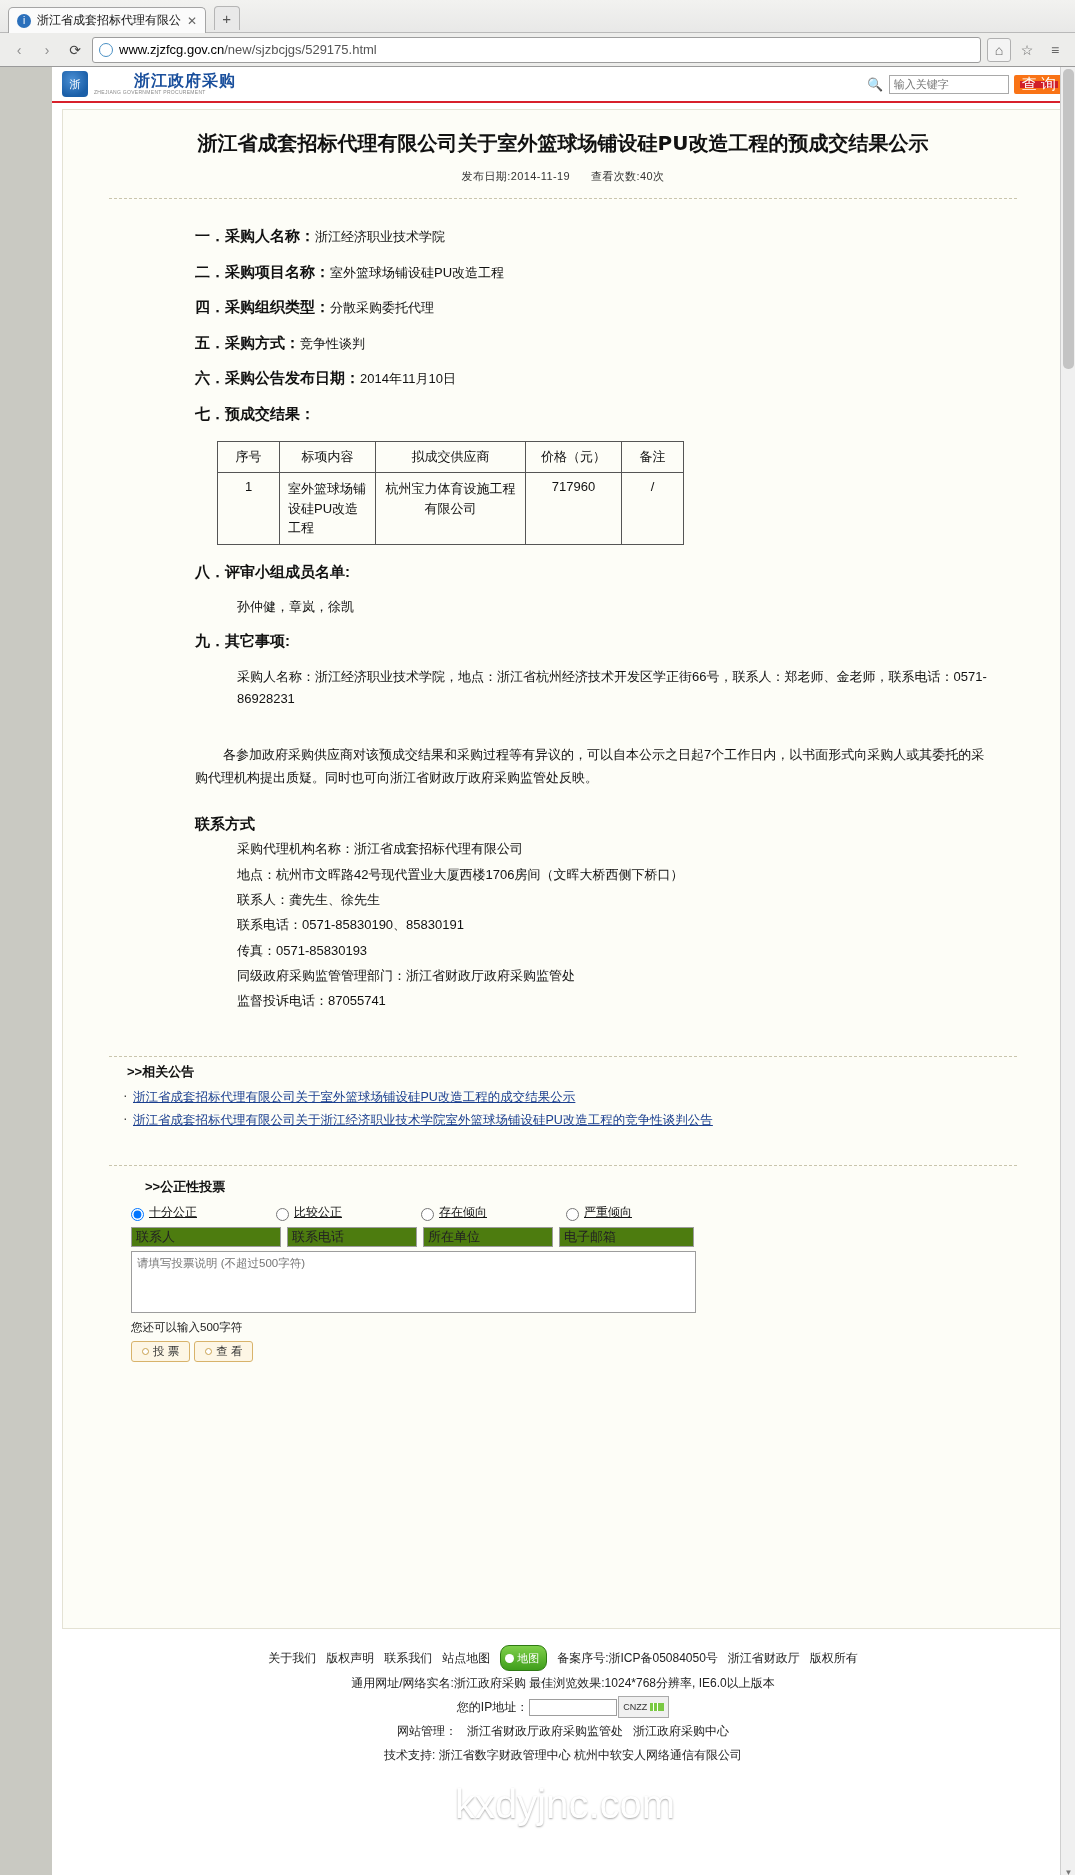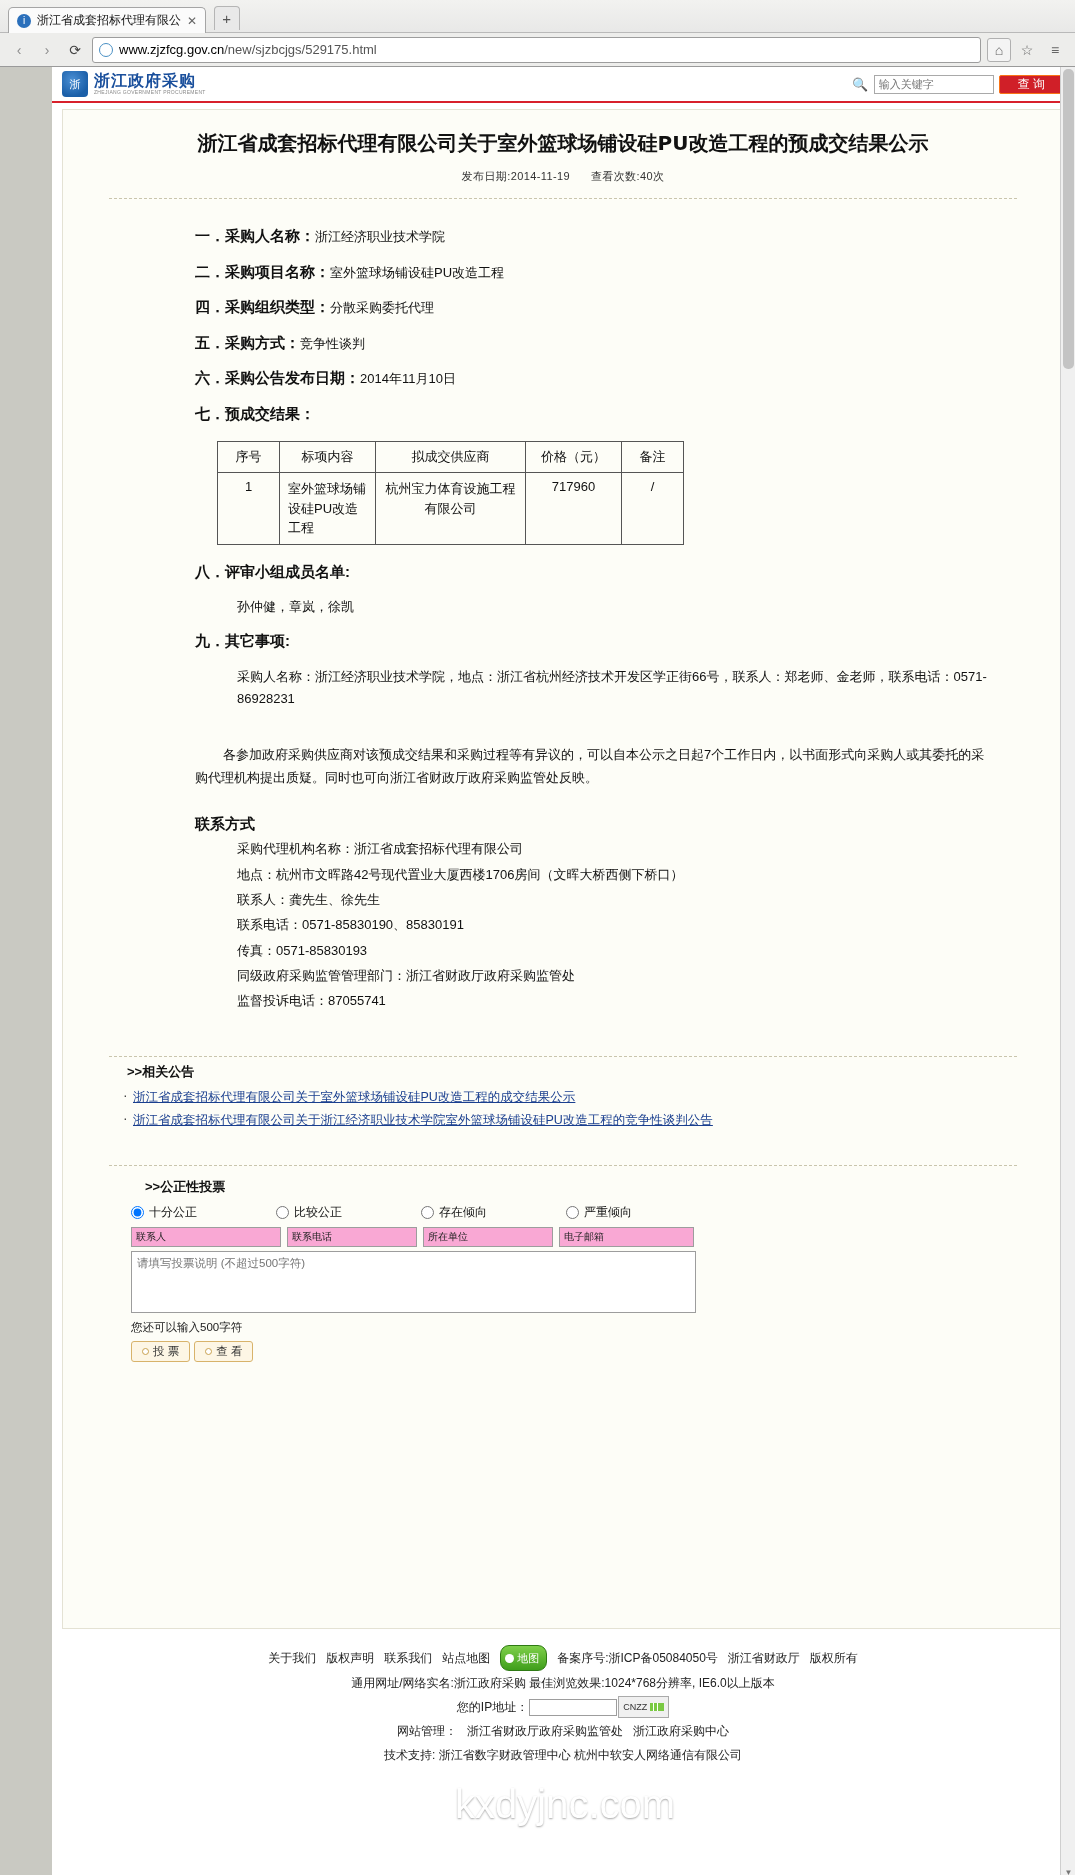--- a/index.html
+++ b/index.html
@@ -86,33 +86,33 @@
     border-bottom:2px solid #d8202b;
     background:#fff; padding:0 10px;
   }
   .logo-wrap { display:flex; align-items:center; gap:6px; }
   .logo-mark {
     width:26px;height:26px;border-radius:4px;
     background:radial-gradient(circle at 40% 35%, #4a8fd4 0%, #1b5fa8 70%);
     color:#fff;font-size:11px;display:flex;align-items:center;justify-content:center;
   }
   .logo-text { line-height:1.05; }
-  .logo-cn { font-size:16px; font-weight:bold; color:#1a4f9c; letter-spacing:1px; }
+  .logo-cn { font-size:16px; font-weight:bold; color:#1a4f9c; letter-spacing:1px;margin-left:40px; }
   .logo-en { font-size:5px; color:#8a8a8a; letter-spacing:.3px; }
   .header-search { margin-left:auto; display:flex; align-items:center; gap:5px; }
   .hs-icon { font-size:13px; color:#b07a2a; }
   .hs-input {
     width:120px;height:19px;border:1px solid #a9a9a9;background:#fff;
     font-size:11px;color:#9a9a9a;padding:0 4px;line-height:17px;
   }
   .hs-btn {
-    height:19px; min-width:46px; padding:0 18px;
-    background:#d01f28; color:#fff; font-size:12px;
+    height:19px; min-width:46px; padding:0 2px;
+    background:#d01f28; color:#fff; font-size:15px;
     display:flex;align-items:center;justify-content:center;
-    border:1px solid #f97316; border-radius:2px;
+    border:6px solid #f97316; border-radius:2px;
   }
 
   .content-frame {
     margin:6px 10px 0 10px;
     background:#fdfdf7;
     border:1px solid #e4e2d4;
     min-height:1520px;
     padding:18px 46px 10px 46px;
   }
   .doc-title {
@@ -164,26 +164,26 @@
   }
   .related-list li:before {
     content:"·"; position:absolute; left:2px; top:-2px; color:#444; font-size:14px;
   }
   .related-list a { color:#1a3f8f; text-decoration:underline; }
   .hr-line { border-top:1px dashed #c9c5ad; margin-top:36px; }
 
   .vote-box { margin-top:12px; padding-left:22px; }
   .vote-title { font-weight:bold; font-size:13px; margin-bottom:8px; padding-left:14px; }
   .radios { display:flex; gap:0; font-size:12px; margin-bottom:6px; }
-  .radio-item { display:flex; align-items:center; gap:5px; width:145px; }
+  .radio-item { display:flex; align-items:flex-end; gap:5px; width:145px;text-decoration:underline; }
   .radio-item input { margin:0; }
   .fields { display:flex; gap:6px; margin-bottom:4px; }
   .field {
-    height:20px; border:1px solid #9d9d9d; background:#f9a8d4;
-    font-size:10px; color:#222; padding:0 4px; line-height:18px;
+    height:20px; border:1px solid #9d9d9d; background:#4d7c0f;
+    font-size:13px; color:#222; padding:0 4px; line-height:18px;
   }
   .f1 { width:150px; } .f2 { width:130px; } .f3 { width:130px; } .f4 { width:135px; }
   .ta-wrap { position:relative; width:565px; }
   textarea.vote-ta {
     width:565px; height:62px; border:1px solid #9d9d9d; background:#fff;
     font-size:11.5px; color:#999; padding:4px 5px; resize:none;
     font-family:"Liberation Sans", sans-serif;
   }
   .limit-text { font-size:11.5px; color:#222; margin:4px 0 6px 0; }
   .vote-btns { display:flex; gap:4px; }

